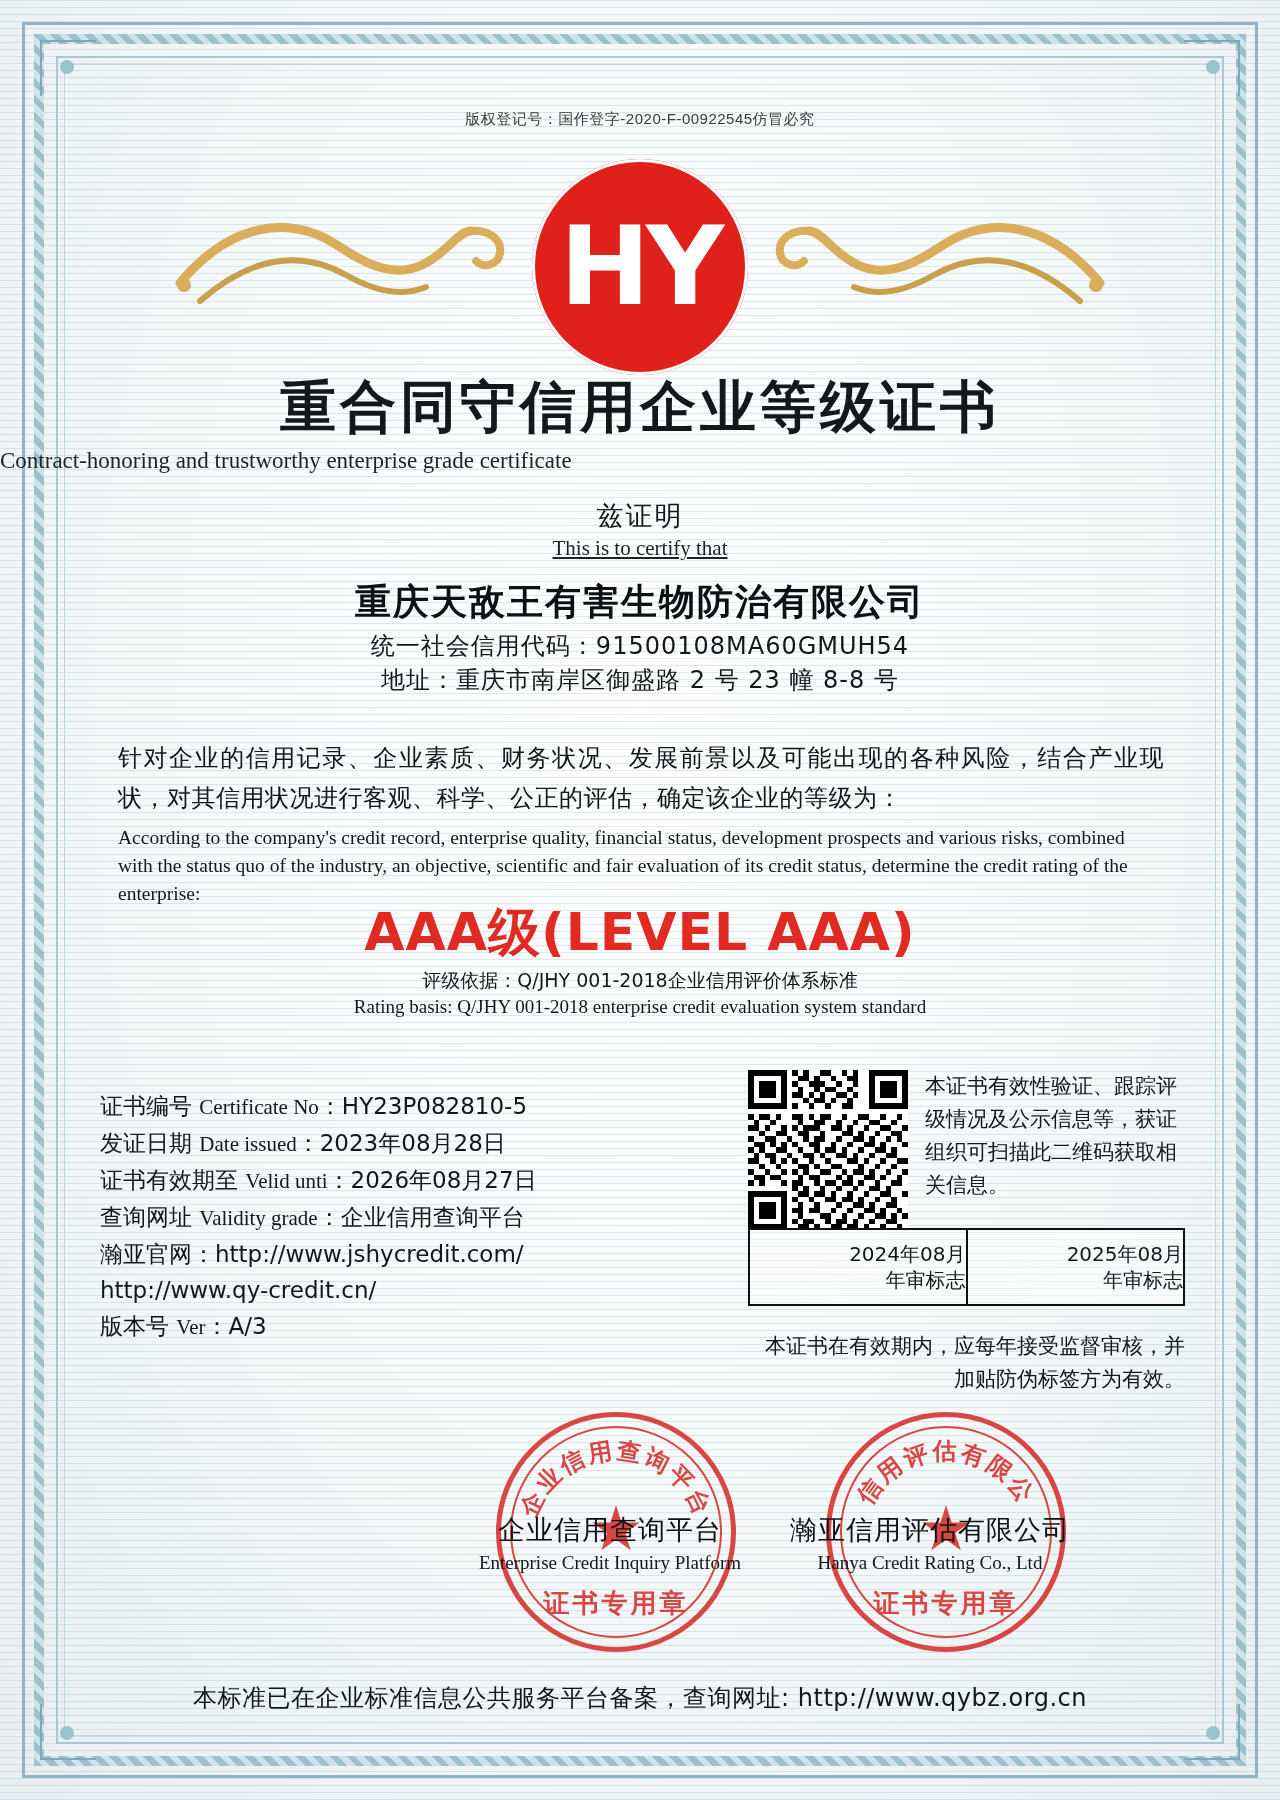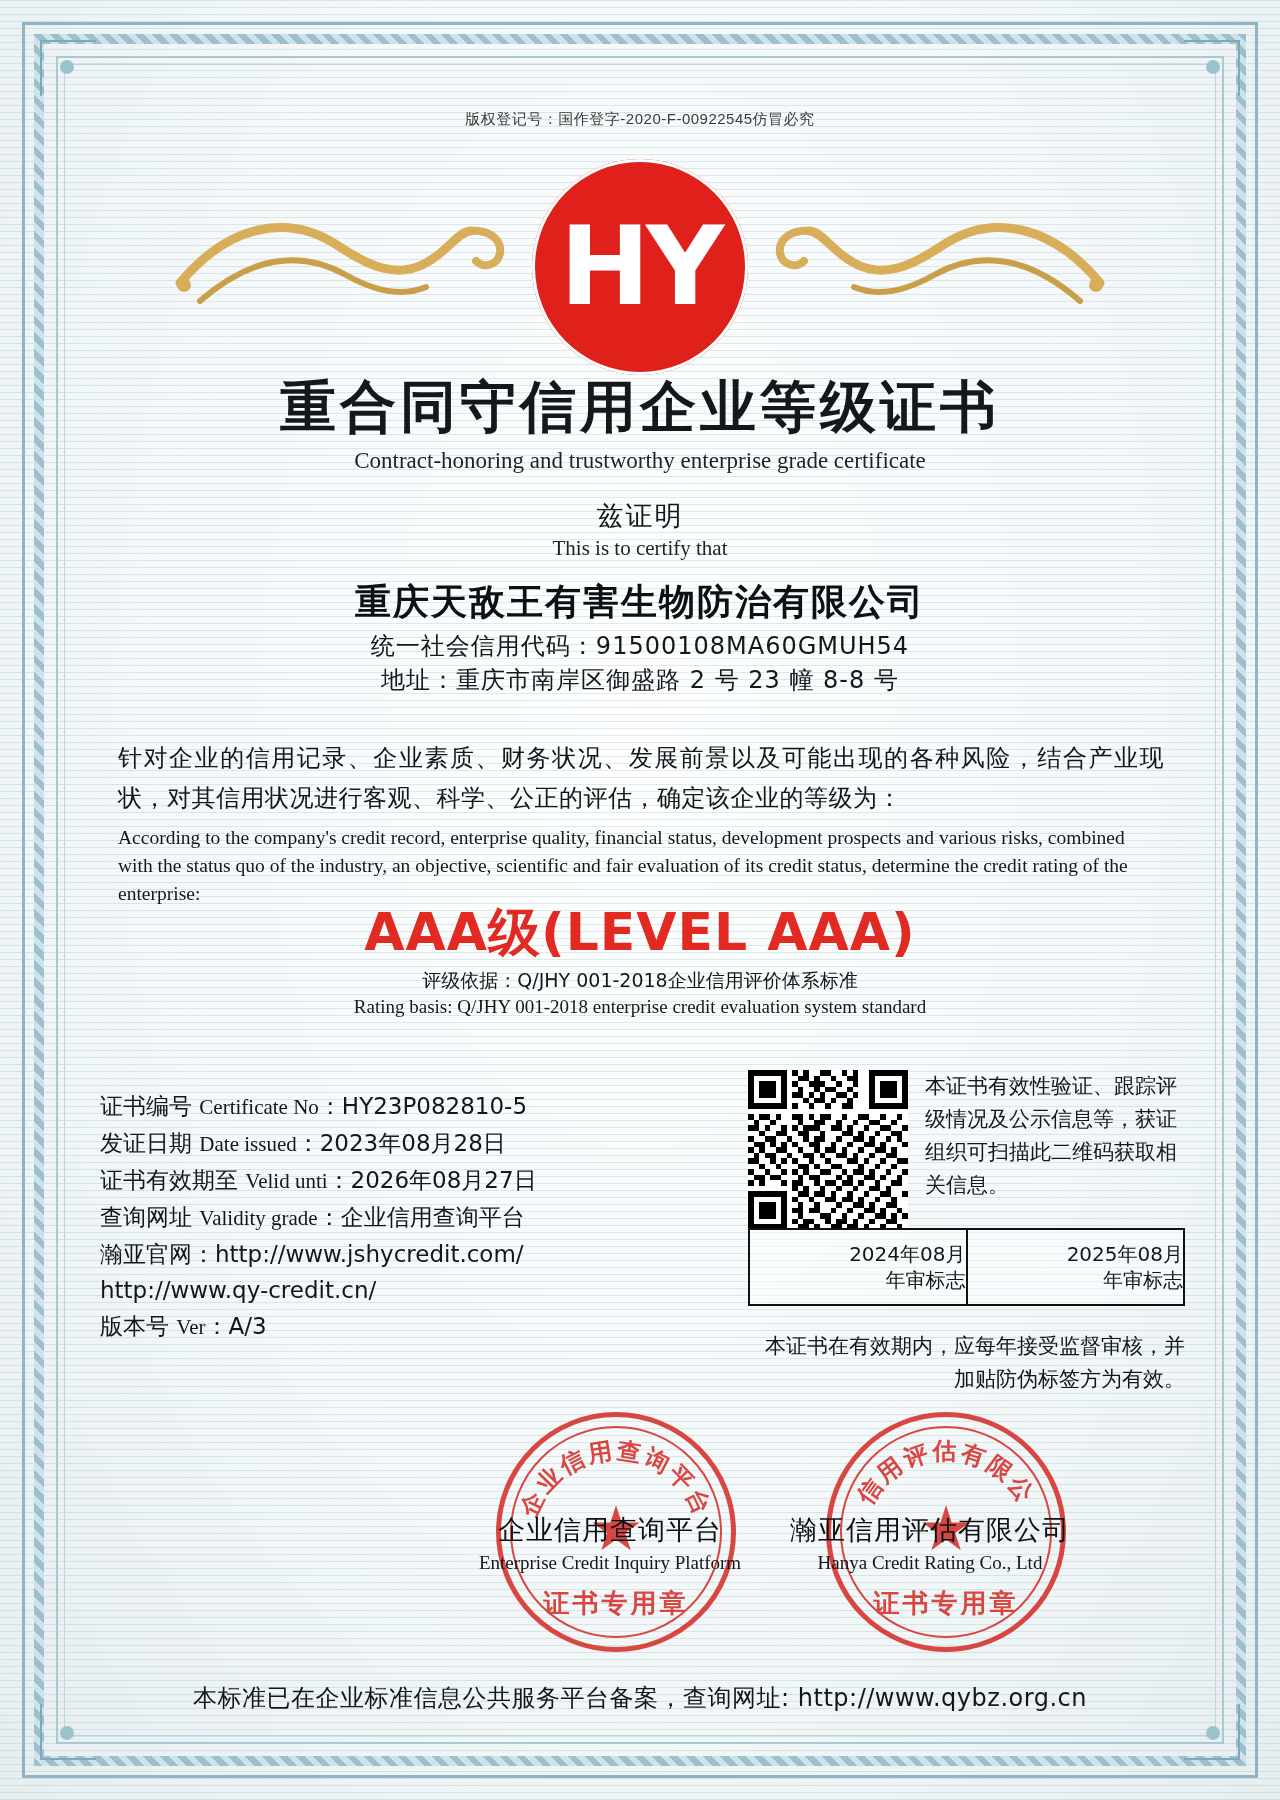--- a/index.html
+++ b/index.html
@@ -79,33 +79,34 @@
     line-height:1;
   }
 
   
   .title-cn{
     position:absolute;top:370px;left:0;width:1280px;text-align:center;
     font-size:56px;font-weight:bold;color:#14181b;letter-spacing:4px;
     font-family:"DejaVu Sans",sans-serif;
   }
   .title-en{
-    position:absolute;top:448px;left:0;width:1280px;text-align:center;
+    position:absolute;top:448px;left:0;width:1280px;
     font-size:23px;color:#1d2226;
     font-family:"Liberation Serif",serif;
   }
   .certify-cn{
     position:absolute;top:498px;left:0;width:1280px;text-align:center;
     font-size:27px;color:#14181b;letter-spacing:2px;
     font-family:"DejaVu Sans",sans-serif;
   }
   .certify-en{
     position:absolute;top:536px;left:0;width:1280px;text-align:center;
     font-size:21px;color:#1d2226;
     font-family:"Liberation Serif",serif;
+    text-decoration:underline;
   }
   .company{
     position:absolute;top:578px;left:0;width:1280px;text-align:center;
     font-size:36px;font-weight:bold;color:#0d1114;letter-spacing:2px;
     font-family:"DejaVu Sans",sans-serif;
   }
   .usci{
     position:absolute;top:630px;left:0;width:1280px;text-align:center;
     font-size:24px;color:#14181b;letter-spacing:1px;
     font-family:"DejaVu Sans",sans-serif;

